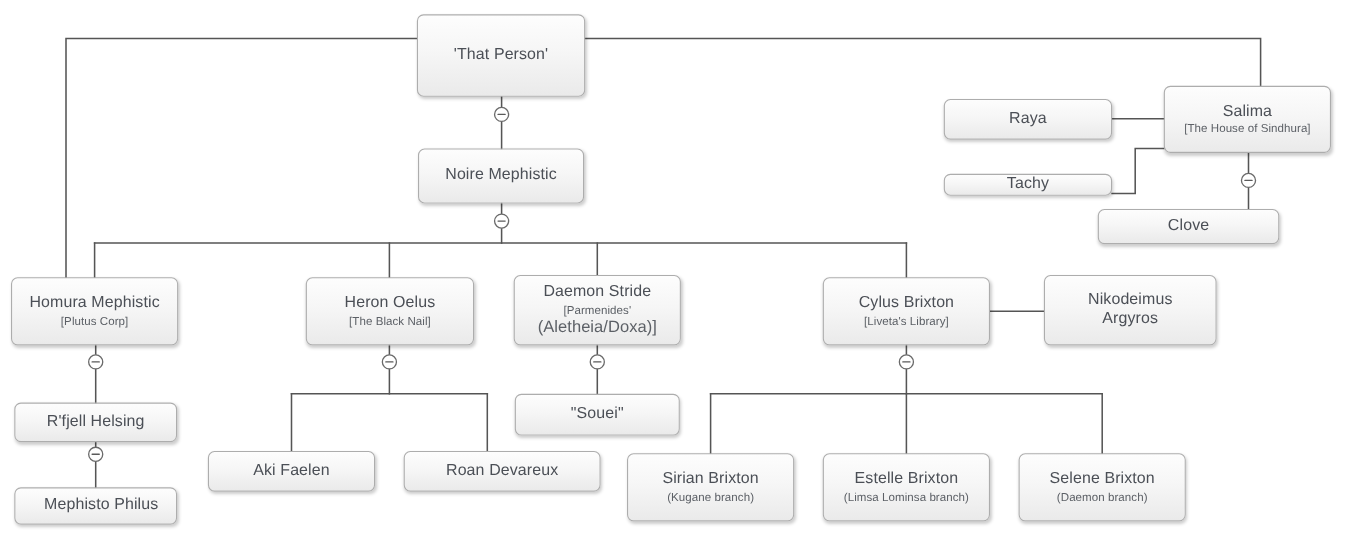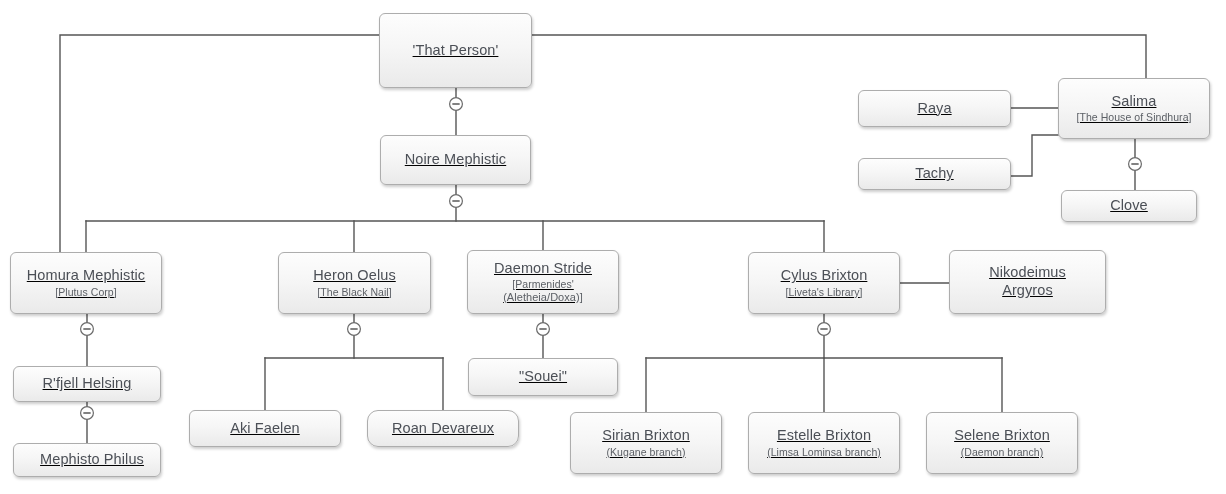--- a/index.html
+++ b/index.html
@@ -57,40 +57,39 @@
     border-radius: 6px;
     background: linear-gradient(to bottom, #fdfdfd 0%, #f6f6f6 45%, #eaeaea 100%);
     box-shadow: 1px 2px 3px rgba(0,0,0,0.20);
     display: flex;
     flex-direction: column;
     align-items: center;
     justify-content: center;
     text-align: left;
     padding: 2px 6px;
     overflow: hidden;
-    text-decoration: underline;
   }
   .node-title {
     color: #4b4f56;
     font-size: 14.5px;
     line-height: 1.22;
     letter-spacing: 0.1px;
     white-space: nowrap;
   }
   .node-sub {
     color: #5c6066;
     font-size: 10.5px;
     line-height: 1.22;
     letter-spacing: 0.05px;
     margin-top: 1px;
     white-space: nowrap;
   }
   .node-sub-line2 {
     color: #5c6066;
-    font-size: 11px;
+    font-size: 15px;
     line-height: 1.22;
     letter-spacing: 0.05px;
     white-space: nowrap;
   }
 </style>
 </head>
 <body>
 
 <div id="canvas">
   <svg id="edges" viewBox="0 0 1226 494" width="1226" height="494" xmlns="http://www.w3.org/2000/svg">
@@ -155,28 +154,28 @@
   <div id="nodes-layer">
       <div class="node" style="left: 379px; top: 13px; width: 153px; height: 75px;">
         <div class="node-title">'That Person'</div>
       </div>
       <div class="node" style="left: 380px; top: 135px; width: 151px; height: 50px;">
         <div class="node-title">Noire Mephistic</div>
       </div>
       <div class="node" style="left: 858px; top: 90px; width: 153px; height: 37px;">
         <div class="node-title">Raya</div>
       </div>
-      <div class="node" style="left: 858px; top: 158px; width: 153px; height: 32px;">
+      <div class="node" style="left: 858px; top: 158px; width: 153px; height: 20px;">
         <div class="node-title">Tachy</div>
       </div>
       <div class="node" style="left: 1058px; top: 78px; width: 152px; height: 61px;">
         <div class="node-title">Salima</div>
         <div class="node-sub">[The House of Sindhura]</div>
       </div>
-      <div class="node" style="left: 1061px; top: 190px; width: 136px; height: 32px;">
+      <div class="node" style="left: 998px; top: 190px; width: 165px; height: 32px;">
         <div class="node-title">Clove</div>
       </div>
       <div class="node" style="left: 10px; top: 252px; width: 152px; height: 62px;">
         <div class="node-title">Homura Mephistic</div>
         <div class="node-sub">[Plutus Corp]</div>
       </div>
       <div class="node" style="left: 278px; top: 252px; width: 153px; height: 62px;">
         <div class="node-title">Heron Oelus</div>
         <div class="node-sub">[The Black Nail]</div>
       </div>
@@ -195,21 +194,21 @@
       </div>
       <div class="node" style="left: 13px; top: 366px; width: 148px; height: 36px;">
         <div class="node-title">R'fjell Helsing</div>
       </div>
       <div class="node" style="left: 13px; top: 443px; width: 148px; height: 34px; padding-left: 16px;">
         <div class="node-title">Mephisto Philus</div>
       </div>
       <div class="node" style="left: 189px; top: 410px; width: 152px; height: 37px;">
         <div class="node-title">Aki Faelen</div>
       </div>
-      <div class="node" style="left: 367px; top: 410px; width: 152px; height: 37px; border-radius: 11px;">
+      <div class="node" style="left: 367px; top: 410px; width: 179px; height: 37px;">
         <div class="node-title">Roan Devareux</div>
       </div>
       <div class="node" style="left: 468px; top: 358px; width: 150px; height: 38px;">
         <div class="node-title">"Souei"</div>
       </div>
       <div class="node" style="left: 570px; top: 412px; width: 152px; height: 62px;">
         <div class="node-title">Sirian Brixton</div>
         <div class="node-sub">(Kugane branch)</div>
       </div>
       <div class="node" style="left: 748px; top: 412px; width: 152px; height: 62px;">

